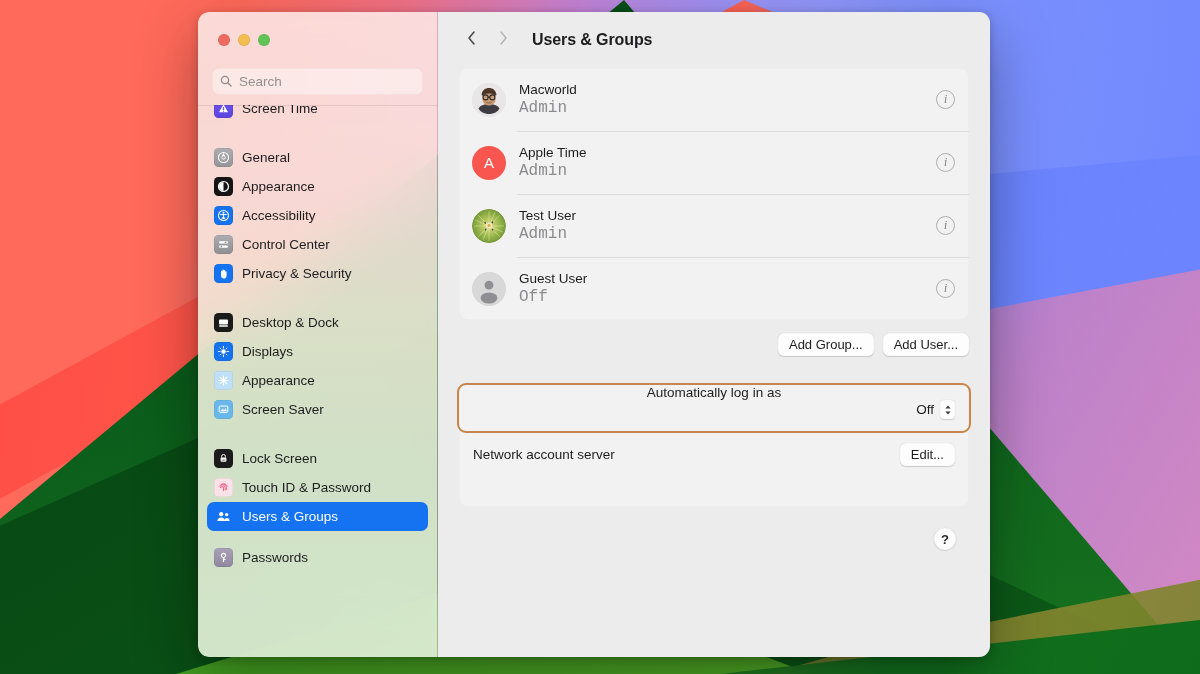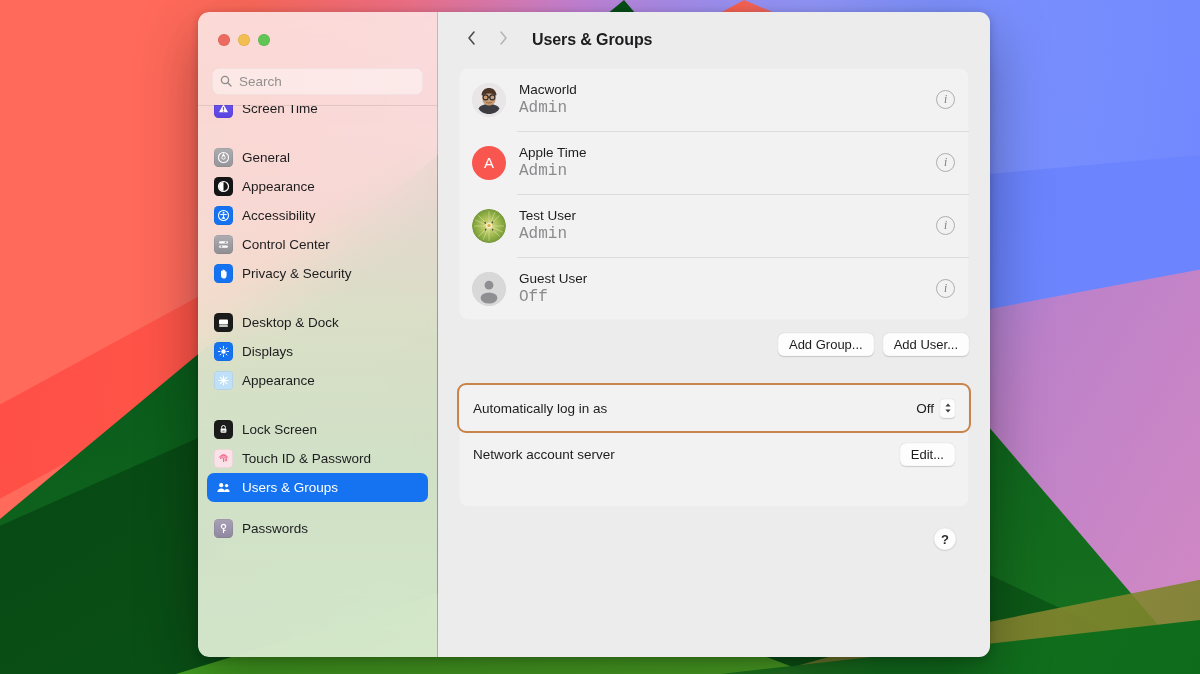--- a/index.html
+++ b/index.html
@@ -252,20 +252,21 @@
     width:15px; height:19px; border-radius:4px;
     background:#fdfdfd;
     box-shadow:0 0.5px 1.2px rgba(0,0,0,0.16), inset 0 0 0 0.5px rgba(0,0,0,0.04);
     display:flex; align-items:center; justify-content:center;
   }
   #row-autologin {
     border:2px solid #c8844a;
     border-radius:9px;
     margin:-2px;
     height:50px;
+    flex-direction:column;
   }
   #row-network { height:47px; }
   #settings-card .spacer { height:29px; }
 
   #help-row {
     display:flex; justify-content:flex-end;
     margin-top:21px;
     padding-right:13px;
   }
   #help-btn {
@@ -422,20 +423,29 @@
                   <g stroke="#fff" stroke-width="1.1" stroke-linecap="round">
                     <line x1="6.5" y1="2" x2="6.5" y2="11"></line>
                     <line x1="2" y1="6.5" x2="11" y2="6.5"></line>
                     <line x1="3.3" y1="3.3" x2="9.7" y2="9.7"></line>
                     <line x1="9.7" y1="3.3" x2="3.3" y2="9.7"></line>
                   </g>
                   <circle cx="6.5" cy="6.5" r="1.6" fill="#fff"></circle>
                 </svg>
             </span>
             <span class="sb-label">Appearance</span>
+          </div>
+          <div class="sb-item">
+            <span class="sb-icon" style="background:#6ab8ea">
+              <svg width="13" height="13" viewBox="0 0 13 13">
+                  <rect x="2.2" y="3" width="8.6" height="6.3" rx="1" fill="none" stroke="#fff" stroke-width="1"></rect>
+                  <path d="M3.4 8.2 L5.6 5.6 L7 7.2 L8.6 5.2 L9.8 8.2 Z" fill="#fff"></path>
+                </svg>
+            </span>
+            <span class="sb-label">Screen Saver</span>
           </div>
         </div>
 
         <div class="sb-gap"></div>
 
         <div class="sb-group">
           <div class="sb-item">
             <span class="sb-icon" style="background:#1b1b1b">
               <svg width="13" height="13" viewBox="0 0 13 13">
                   <path d="M4.6 5.6V4.4a1.9 1.9 0 0 1 3.8 0v1.2" fill="none" stroke="#fff" stroke-width="1"></path>

